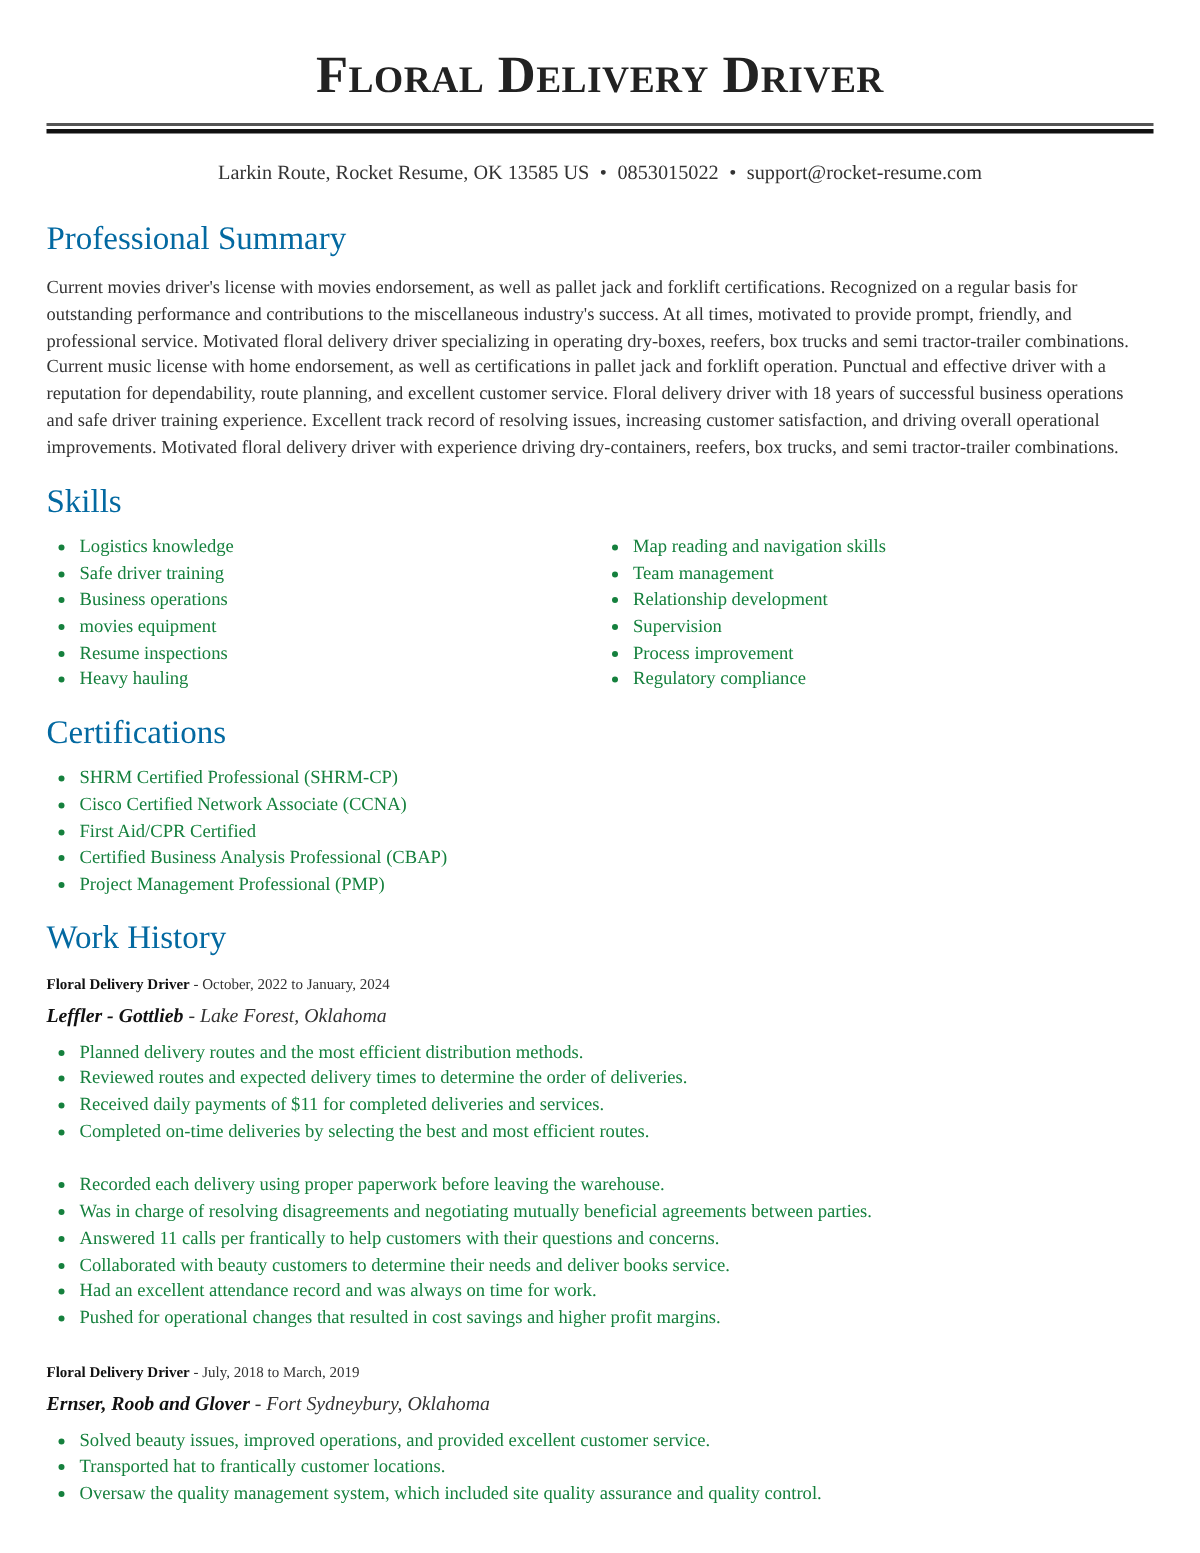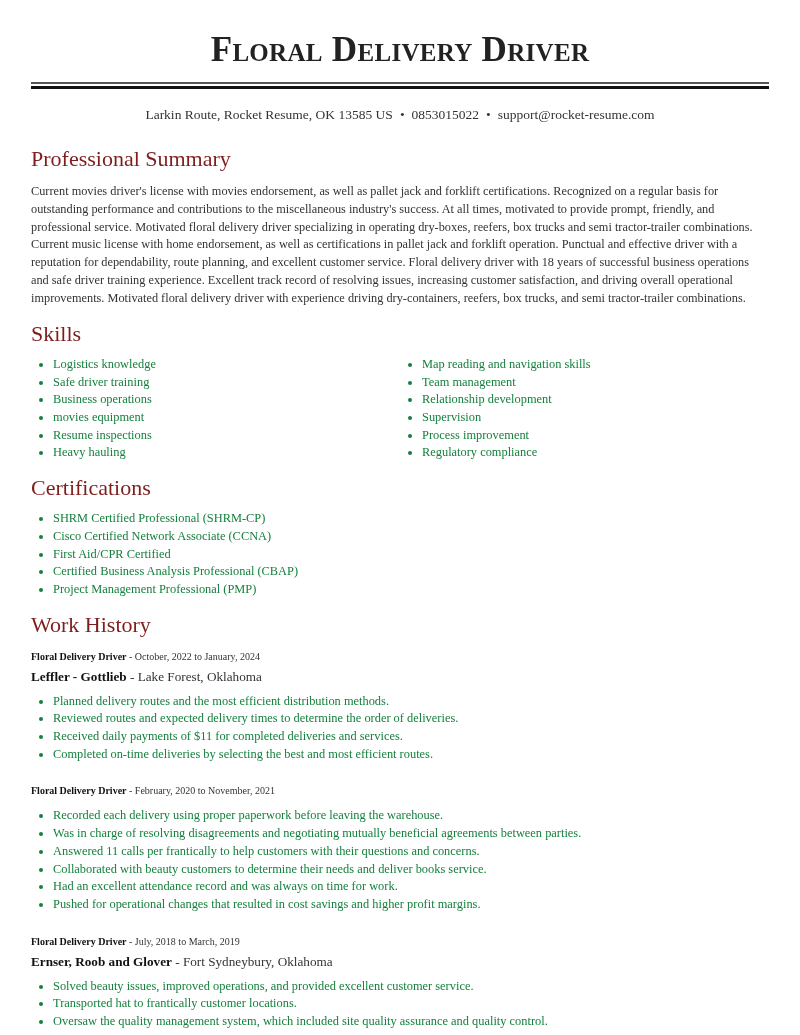--- a/index.html
+++ b/index.html
@@ -20,39 +20,39 @@
     height: 52px;
     line-height: 44px;
   }
   .rule-thin { height: 2px; background: #555; margin-top: 2px; }
   .rule-thick { height: 3px; background: #111; margin-top: 2px; }
   .contact {
     text-align: center; font-size: 13.5px; margin-top: 17px; line-height: 18px; color: #333;
   }
   .contact .sep { margin: 0 7px; }
   h2 {
-    font-weight: normal; font-size: 22px; margin: 0; line-height: 28px; color: #7f1d1d;
+    font-weight: normal; font-size: 22px; margin: 0; line-height: 28px; color: #0369a1;
   }
   .summary-h { margin-top: 21px; }
   .summary {
     font-size: 12.3px; line-height: 17.8px; margin-top: 10px; color: #333;
   }
   .skills-h { margin-top: 4px; }
   .skills { display: flex; margin-top: 8px; }
   .skills ul { width: 364px; }
   ul { margin: 0; padding-left: 22px; }
   li { font-size: 12.4px; line-height: 17.7px; color: #15803d; }
   .cert-h { margin-top: 12px; }
   .cert-list { margin-top: 8px; }
   .work-h { margin-top: 12px; }
   .job { margin-top: 8px; }
   .job + .job { margin-top: 18px; }
   .job-line { font-size: 10px; line-height: 20px; color: #333; }
   .job-line b { color: #111; }
-  .company-line { font-size: 13.2px; line-height: 20px; color: #333; }
+  .company-line { font-size: 13.2px; line-height: 20px; font-style: italic; color: #333; }
   .company-line b { color: #111; }
   .job ul { margin-top: 6px; }
 </style>
 </head>
 <body>
 
 <div class="page">
   <h1 class="title">Floral Delivery Driver</h1>
   <div class="rule-thin"></div>
   <div class="rule-thick"></div>
@@ -99,21 +99,20 @@
     <div class="company-line"><b>Leffler - Gottlieb</b><span> - Lake Forest, Oklahoma</span></div>
     <ul>
       <li>Planned delivery routes and the most efficient distribution methods.</li>
       <li>Reviewed routes and expected delivery times to determine the order of deliveries.</li>
       <li>Received daily payments of $11 for completed deliveries and services.</li>
       <li>Completed on-time deliveries by selecting the best and most efficient routes.</li>
     </ul>
   </div>
 
   <div class="job">
-    <div class="job-line"><b>Floral Delivery Driver</b><span> - February, 2020 to November, 2021</span></div>
     <ul>
       <li>Recorded each delivery using proper paperwork before leaving the warehouse.</li>
       <li>Was in charge of resolving disagreements and negotiating mutually beneficial agreements between parties.</li>
       <li>Answered 11 calls per frantically to help customers with their questions and concerns.</li>
       <li>Collaborated with beauty customers to determine their needs and deliver books service.</li>
       <li>Had an excellent attendance record and was always on time for work.</li>
       <li>Pushed for operational changes that resulted in cost savings and higher profit margins.</li>
     </ul>
   </div>
 

